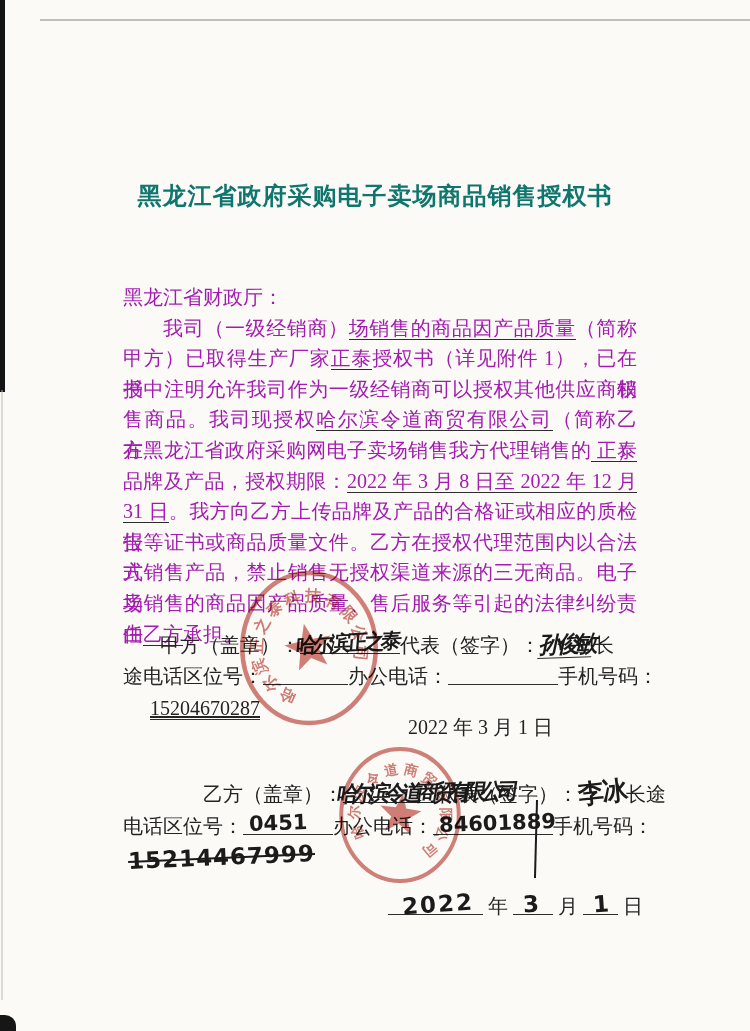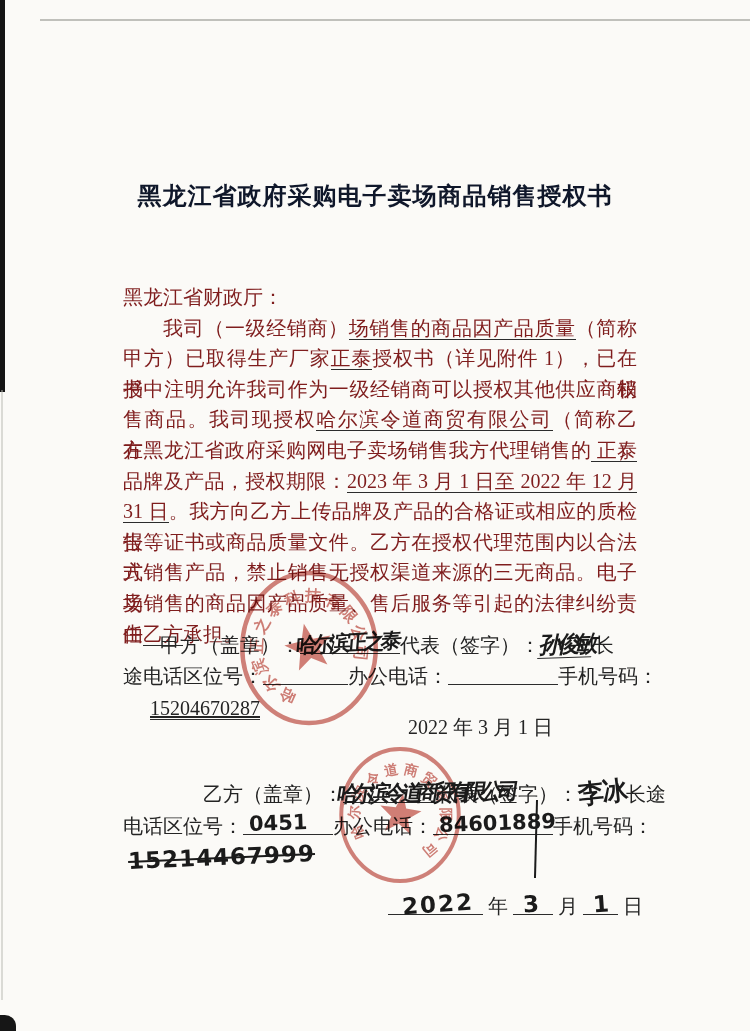--- a/index.html
+++ b/index.html
@@ -6,24 +6,24 @@
   body{width:750px;height:1031px;overflow:hidden;background:#fbfaf7;position:relative;
        font-family:"Liberation Serif","DejaVu Serif",serif;color:#262626;}
   .artifact{position:absolute;}
   #edge-top{top:19px;left:40px;right:0;height:2px;background:#8f8f8b;opacity:.55;}
   #edge-left{top:0;left:0;width:5px;height:392px;background:#141414;}
   #edge-left-faint{top:390px;left:1px;width:2px;height:610px;background:#b9b9b4;opacity:.5;}
   #edge-corner{left:0;top:1015px;width:16px;height:16px;background:#161616;border-radius:0 70% 0 0;}
 
   #doc-title{position:absolute;top:180px;left:0;width:100%;text-align:center;
              font-family:"Liberation Sans","DejaVu Sans",sans-serif;font-weight:bold;
-             font-size:24px;letter-spacing:1px;color:#0f172a;}
+             font-size:24px;letter-spacing:1px;color:#0f766e;}
 
   #body-lines{position:absolute;top:282px;left:123px;width:514px;font-size:20px;
-              color:#7f1d1d;}
+              color:#a21caf;}
   .bline{height:30.6px;line-height:30.6px;white-space:nowrap;}
   .bline.just{white-space:normal;text-align:justify;text-align-last:justify;}
   .bline.ind{padding-left:40px;}
   .u{border-bottom:1.6px solid #2c2c2c;}
 
   .cline{position:absolute;font-size:20px;line-height:26px;white-space:nowrap;color:#242424;}
   .blank{display:inline-block;border-bottom:1.6px solid #2c2c2c;height:20px;
          vertical-align:-2px;position:relative;}
   .w100{width:100px;} .w85{width:85px;} .w110{width:110px;} .w95{width:95px;}
   .w90{width:90px;} .w120{width:120px;} .w40{width:40px;} .w35{width:35px;}
@@ -64,21 +64,21 @@
 
 <div id="doc-title">黑龙江省政府采购电子卖场商品销售授权书</div>
 
 <div id="body-lines">
     <div class="bline"><span>黑龙江省财政厅：</span></div>
     <div class="bline just ind"><span>我司（一级经销商）</span><span class="u">场销售的商品因产品质量</span><span>（简称</span></div>
     <div class="bline just"><span>甲方）已取得生产厂家</span><span class="u">正泰</span><span>授权书（详见附件 1），已在授权</span></div>
     <div class="bline just"><span>书中注明允许我司作为一级经销商可以授权其他供应商销</span></div>
     <div class="bline just"><span>售商品。我司现授权</span><span class="u">哈尔滨令道商贸有限公司</span><span>（简称乙方）</span></div>
     <div class="bline just"><span>在黑龙江省政府采购网电子卖场销售我方代理销售的</span><span class="u"> 正泰</span></div>
-    <div class="bline just"><span>品牌及产品，授权期限：</span><span class="u">2023 年 3 月 1 日至 2022 年 12 月</span></div>
+    <div class="bline just"><span>品牌及产品，授权期限：</span><span class="u">2022 年 3 月 8 日至 2022 年 12 月</span></div>
     <div class="bline just"><span class="u">31 日</span><span>。我方向乙方上传品牌及产品的合格证或相应的质检报</span></div>
     <div class="bline just"><span>告等证书或商品质量文件。乙方在授权代理范围内以合法方</span></div>
     <div class="bline just"><span>式销售产品，禁止销售无授权渠道来源的三无商品。电子卖</span></div>
     <div class="bline just"><span>场销售的商品因产品质量、售后服务等引起的法律纠纷责任</span></div>
     <div class="bline"><span>由</span><span class="u">乙方</span><span>承担。</span></div>
   </div>
 
 <div class="cline" style="left:160px;top:631px;">
   <span>甲方（盖章）：</span><span class="blank w100"><span class="hw hw-co-a">哈尔滨正之泰</span></span><span>代表（签字）：</span><span class="hw hw-sig-a u">孙俊敏</span><span>长</span>
 </div>

